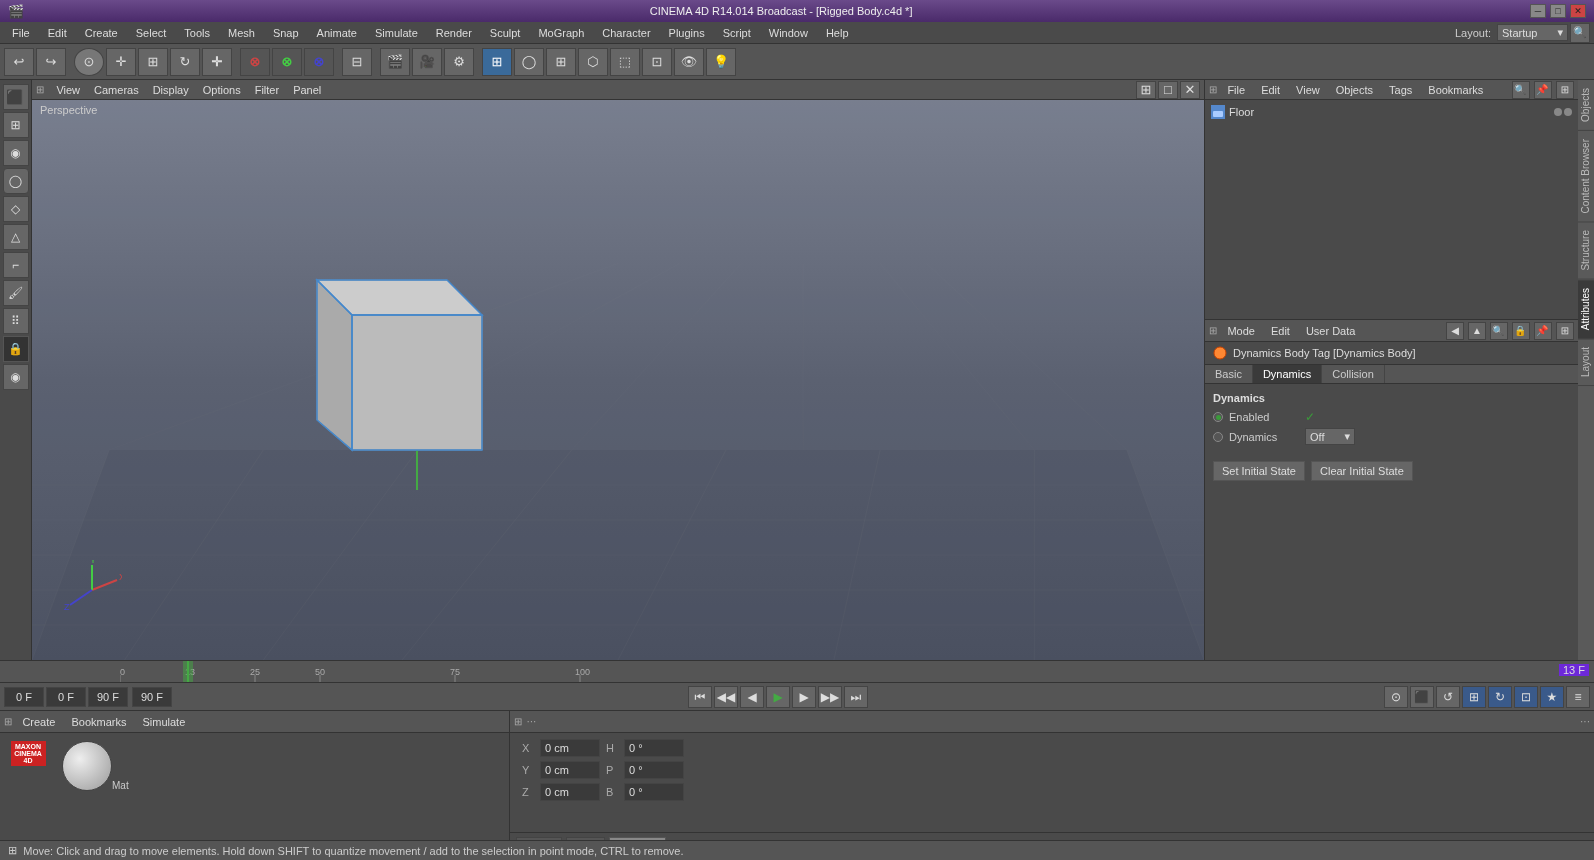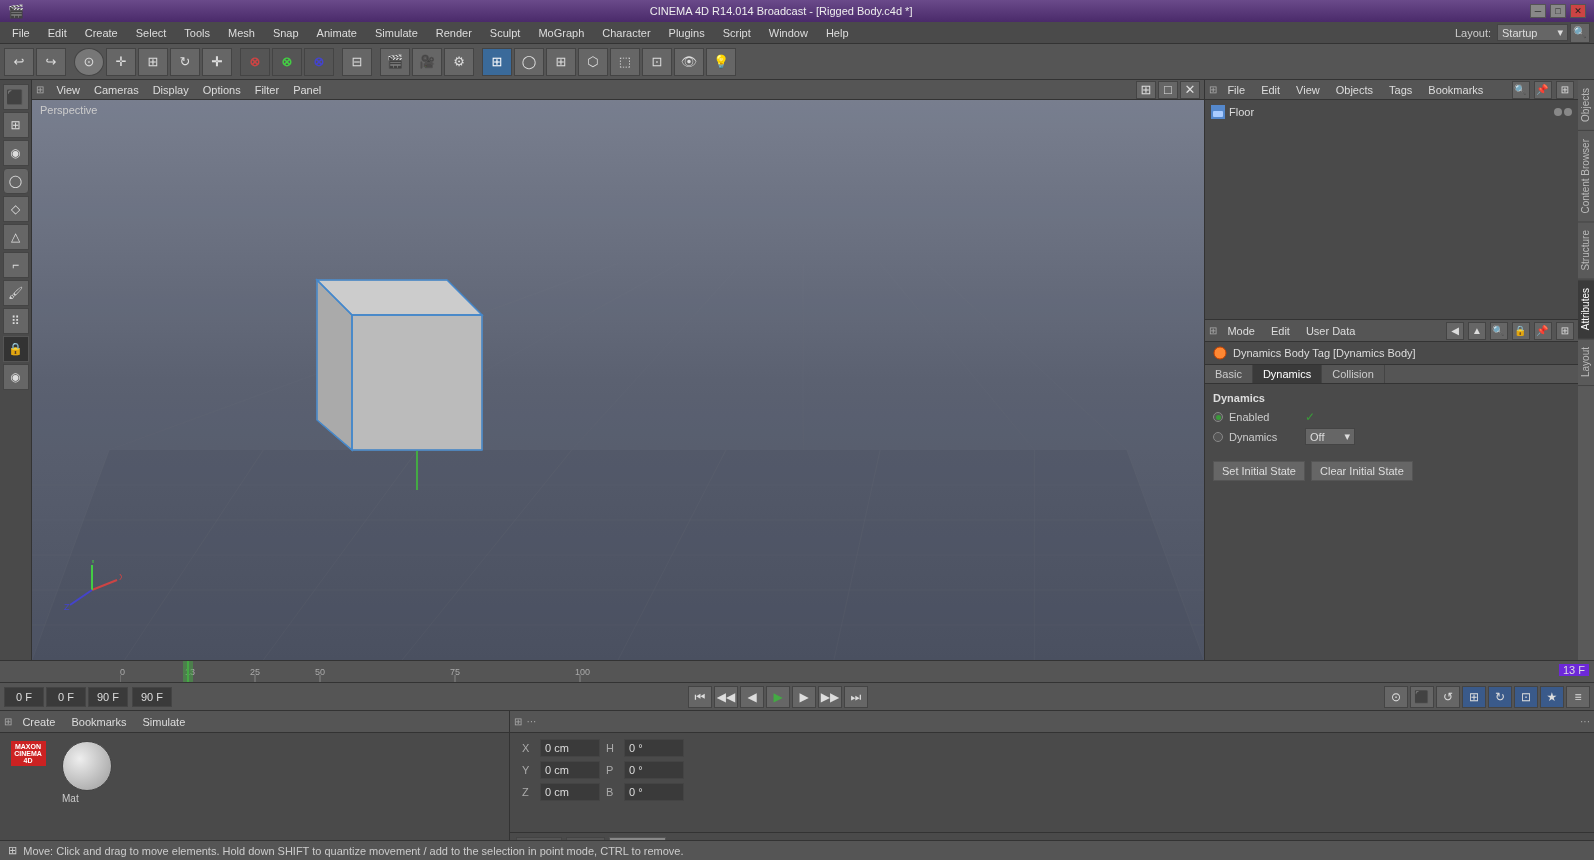--- a/index.html
+++ b/index.html
@@ -786,21 +786,21 @@
         <div class="menu-item" style="padding:1px 6px; font-size:11px;">Create</div>
         <div class="menu-item" style="padding:1px 6px; font-size:11px;">Bookmarks</div>
         <div class="menu-item" style="padding:1px 6px; font-size:11px;">Simulate</div>
       </div>
       <div id="mat-content" style="flex:1; padding:8px; display:flex; align-items:flex-start; gap:6px;">
 
         <div style="display:flex; flex-direction:column; align-items:center; width:40px; margin-right:8px;">
           <div style="background:#cc2222; color:#fff; font-size:7px; padding:2px 3px; text-align:center; font-weight:bold; width:35px;">MAXON<br>CINEMA 4D</div>
         </div>
 
-        <div style="display:flex; flex-direction:column; align-items:flex-start;">
+        <div style="display:flex; flex-direction:row; align-items:flex-end;">
           <div class="mat-sphere"></div>
           <div class="mat-name">Mat</div>
         </div>
       </div>
     </div>
 
     <div id="coords-panel" style="flex:1; background:#4a4a4a; display:flex; flex-direction:column;">
       <div id="coords-toolbar" style="height:22px; background:#555; display:flex; align-items:center; padding:0 4px; border-bottom:1px solid #333;">
         <span style="color:#aaa; font-size:10px;">⊞</span>
         <span style="color:#aaa; font-size:10px; margin-left:4px;">···</span>

